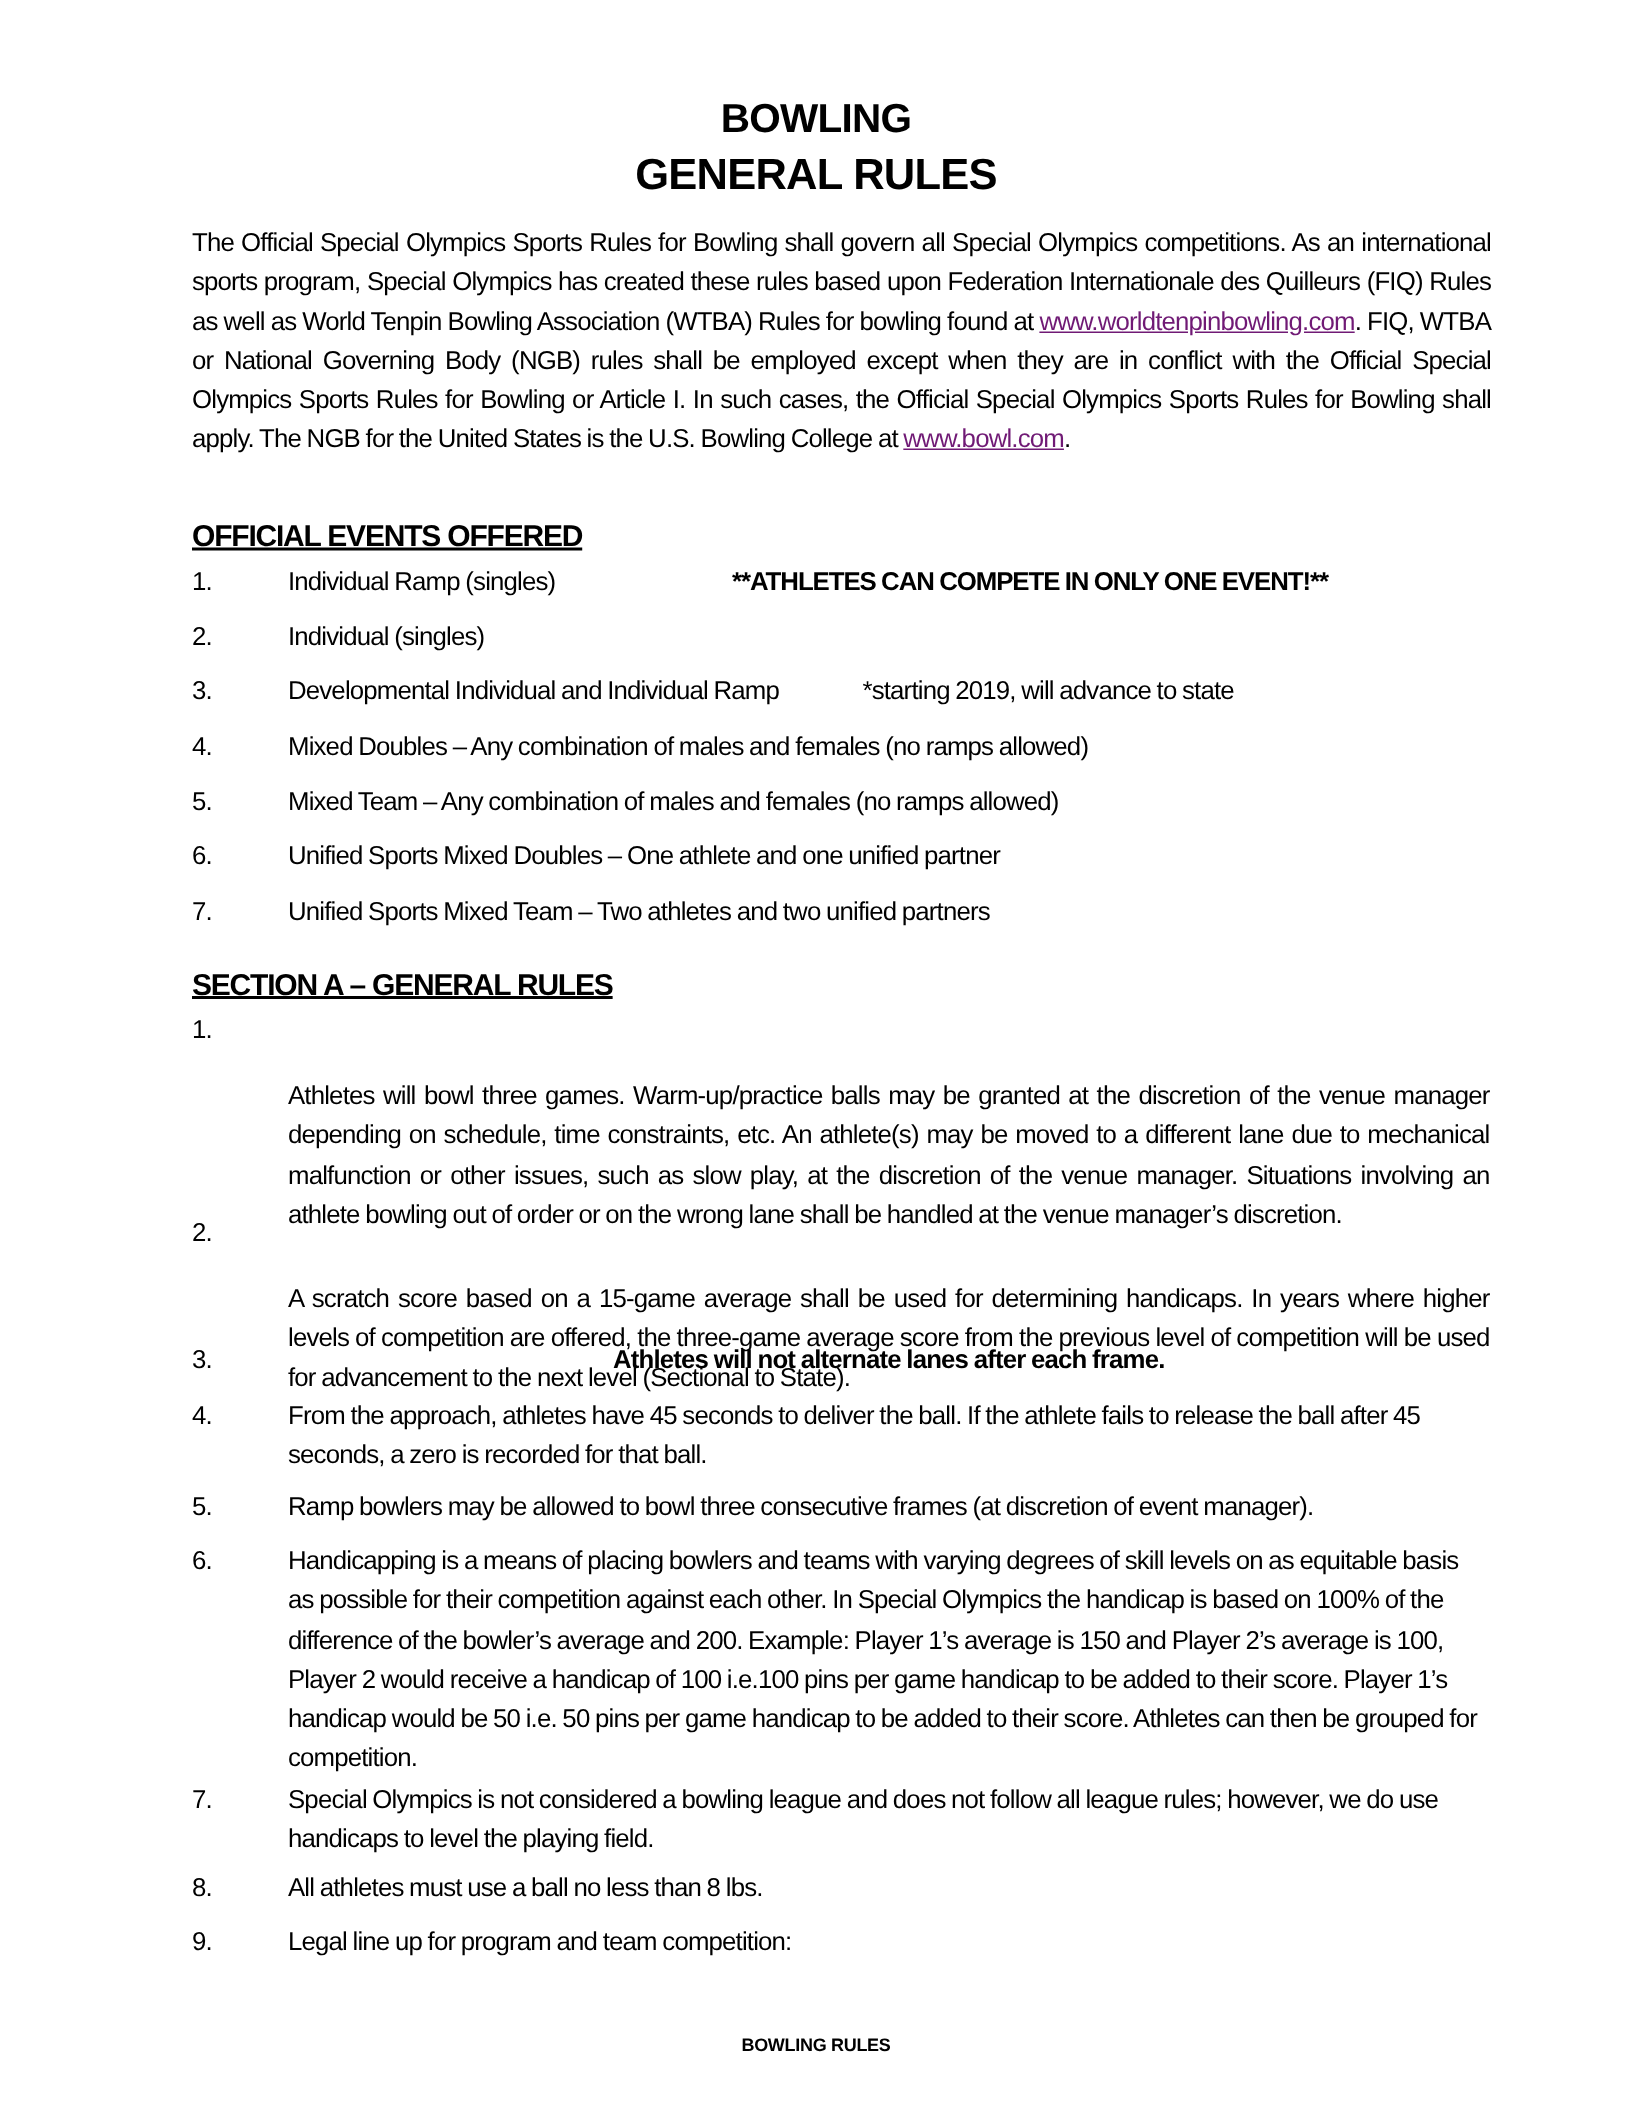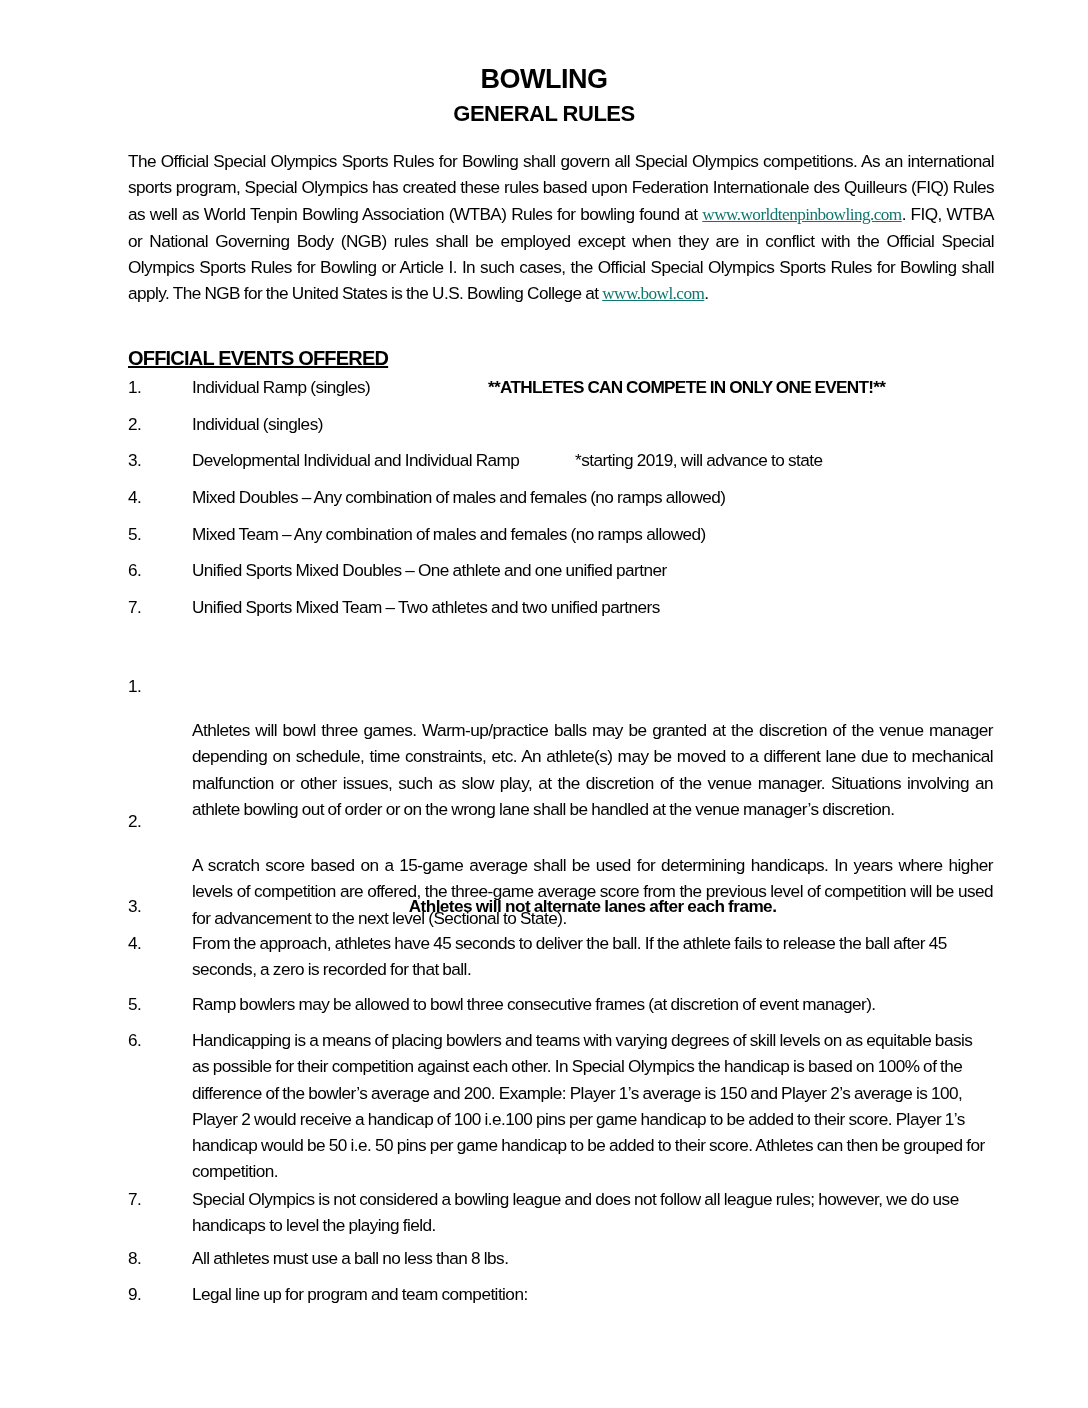--- a/index.html
+++ b/index.html
@@ -6,27 +6,27 @@
   body {
     width: 1088px; height: 1408px; position: relative; overflow: hidden;
     font-family: "Liberation Sans", sans-serif; color: #000;
   }
   .page { position: absolute; left: 0; top: 0; width: 1060px; height: 1408px; }
   .title {
     position: absolute; left: 0; width: 1088px; text-align: center;
     font-weight: bold; font-stretch: condensed; letter-spacing: -0.5px;
   }
   .t1 { top: 64px; font-size: 27px; }
-  .t2 { top: 101px; font-size: 22px; }
+  .t2 { top: 101px; font-size: 29px; }
   .intro {
     position: absolute; left: 128px; top: 148px; width: 866px;
     font-size: 17.2px; line-height: 26.3px; text-align: justify;
     letter-spacing: -0.55px; word-spacing: -0.5px;
   }
-  a.link { color: #0f766e; text-decoration: underline; font-family: Liberation Serif, serif; }
+  a.link { color: #701a75; text-decoration: underline; }
   .sec-head {
     position: absolute; left: 128px; font-weight: bold; font-size: 20px;
     text-decoration: underline; letter-spacing: -0.8px;
   }
   .h1 { top: 347px; text-align: right; }
   .h2 { top: 646px; }
   .row {
     position: absolute; left: 128px; width: 866px;
     font-size: 17.2px; line-height: 26.3px; letter-spacing: -0.55px; word-spacing: -0.5px;
   }
@@ -78,20 +78,21 @@
   </div>
   <div class="row" style="top:557px">
     <span class="num">6.</span>
     <span class="txt">Unified Sports Mixed Doubles – One athlete and one unified partner</span>
   </div>
   <div class="row" style="top:594px">
     <span class="num">7.</span>
     <span class="txt">Unified Sports Mixed Team – Two athletes and two unified partners</span>
   </div>
 
+  <div class="sec-head h2">SECTION A – GENERAL RULES</div>
 
   <div class="row" style="top:673px">
     <span class="num">1.</span>
     <span class="txt just">Athletes will bowl three games. Warm-up/practice balls may be granted at the discretion of the venue manager depending on schedule, time constraints, etc.  An athlete(s) may be moved to a different lane due to mechanical malfunction or other issues, such as slow play, at the discretion of the venue manager.  Situations involving an athlete bowling out of order or on the wrong lane shall be handled at the venue manager’s discretion.</span>
   </div>
   <div class="row" style="top:808px">
     <span class="num">2.</span>
     <span class="txt just">A scratch score based on a 15-game average shall be used for determining handicaps.  In years where higher levels of competition are offered, the three-game average score from the previous level of competition will be used for advancement to the next level (Sectional to State).</span>
   </div>
   <div class="row" style="top:893px">
@@ -116,13 +117,14 @@
   </div>
   <div class="row" style="top:1245px">
     <span class="num">8.</span>
     <span class="txt">All athletes must use a ball no less than 8 lbs.</span>
   </div>
   <div class="row" style="top:1281px">
     <span class="num">9.</span>
     <span class="txt">Legal line up for program and team competition:</span>
   </div>
 
+  <div class="footer f2">BOWLING RULES</div>
 </div>
 
 </body></html>

